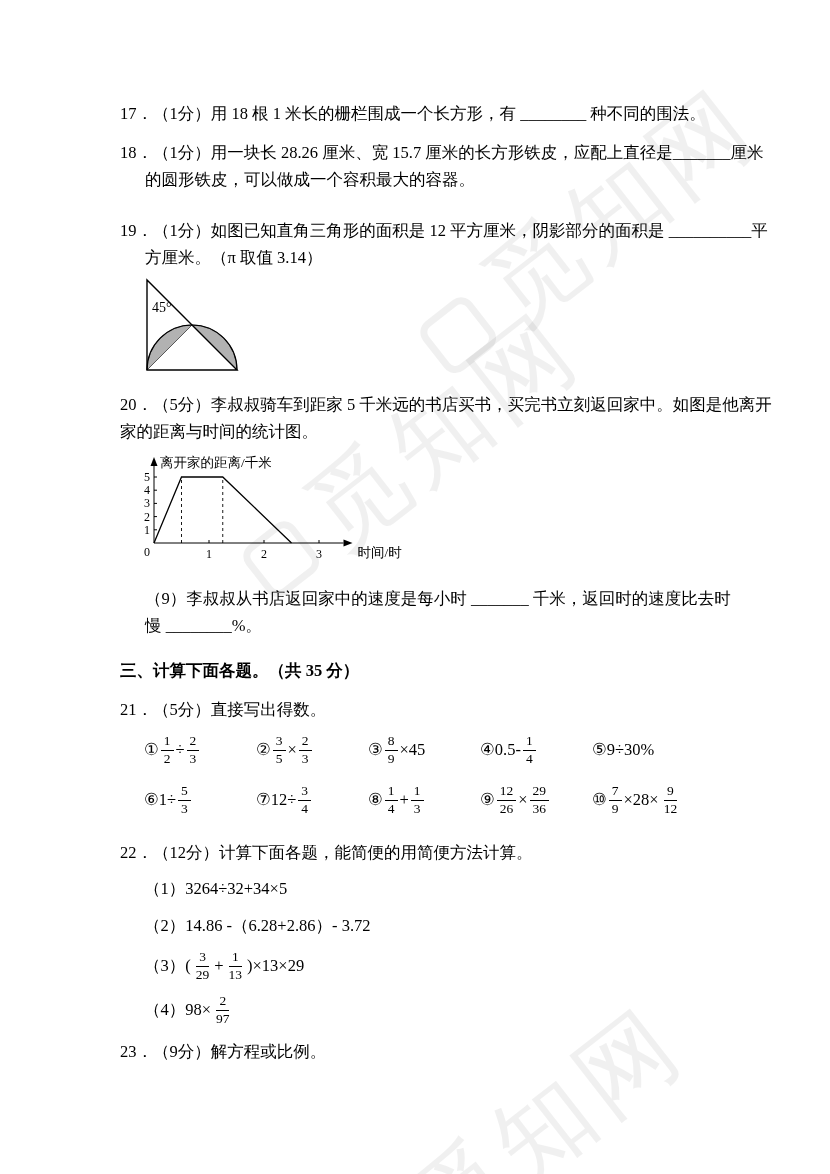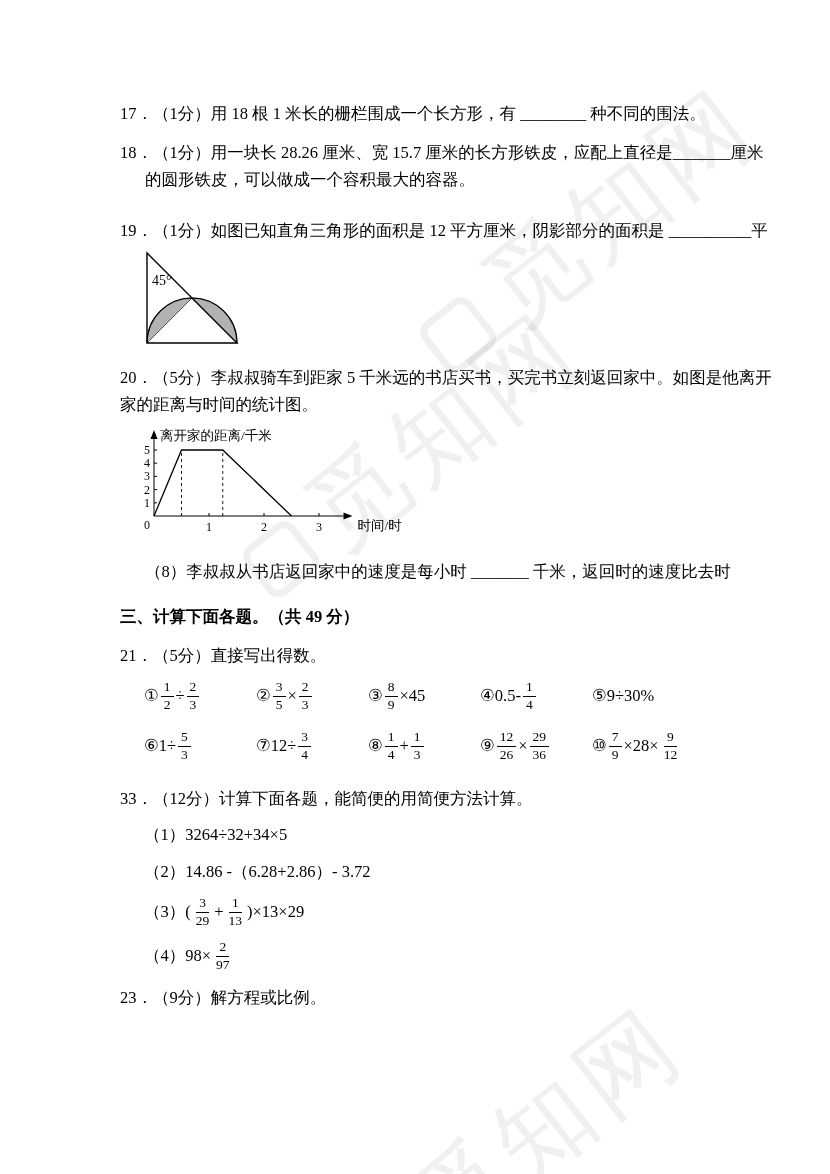--- a/index.html
+++ b/index.html
@@ -76,20 +76,21 @@
       <div class="line">17．（1分）用 18 根 1 米长的栅栏围成一个长方形，有 ________ 种不同的围法。</div>
     </div>
 
     <div class="qblock" id="q18">
       <div class="line">18．（1分）用一块长 28.26 厘米、宽 15.7 厘米的长方形铁皮，应配上直径是_______厘米</div>
       <div class="line ind">的圆形铁皮，可以做成一个容积最大的容器。</div>
     </div>
 
     <div class="qblock" id="q19">
       <div class="line">19．（1分）如图已知直角三角形的面积是 12 平方厘米，阴影部分的面积是 __________平</div>
+      <div class="line ind">方厘米。（π 取值 3.14）</div>
     </div>
 
     <div class="figure">
       <svg width="102" height="100" viewBox="0 0 102 100">
         <path d="M 3 93 A 45 45 0 0 1 48 48 L 3 93 Z" fill="#b2b2b2" stroke="#3a3a3a" stroke-width="0.8"></path>
         <path d="M 48 48 A 45 45 0 0 1 93 93 L 48 48 Z" fill="#b2b2b2" stroke="#3a3a3a" stroke-width="0.8"></path>
         <path d="M 3 93 A 45 45 0 0 1 93 93" fill="none" stroke="#000" stroke-width="1.2"></path>
         <path d="M 3 3 L 3 93 L 93 93 Z" fill="none" stroke="#000" stroke-width="1.4"></path>
         <text x="8" y="35" font-size="14">45°</text>
       </svg>
@@ -126,25 +127,26 @@
           <line x1="84.75" y1="90" x2="84.75" y2="24" stroke="#000" stroke-dasharray="3 3" stroke-width="0.9"></line>
           <polyline points="16,90 43.5,24 84.75,24 153.5,90" fill="none" stroke="#000" stroke-width="1.3"></polyline>
           <text x="22" y="14" font-size="13.5">离开家的距离/千米</text>
           <text x="219.5" y="104" font-size="13.5">时间/时</text>
         </svg></div>
 
     <div class="sub">
     </div>
 
     <div class="sub">
-      <div class="line ind">（8）李叔叔从书店返回家中的速度是每小时 _______ 千米，返回时的速度比去时</div>
+      <div class="line ind">（9）李叔叔从书店返回家中的速度是每小时 _______ 千米，返回时的速度比去时</div>
+      <div class="line ind">慢 ________%。</div>
     </div>
 
     <div class="section-heading">
-      <div class="line heading">三、计算下面各题。（共 49 分）</div>
+      <div class="line heading">三、计算下面各题。（共 35 分）</div>
     </div>
 
     <div id="q21">
       <div class="line">21．（5分）直接写出得数。</div>
       <div class="q21-row">
           <div class="expr-item">
             <span class="tok">①</span>
             <span class="frac">
               <span class="fnum">1</span>
               <span class="fden">2</span>
@@ -238,21 +240,21 @@
             <span class="tok">×28×</span>
             <span class="frac">
               <span class="fnum">9</span>
               <span class="fden">12</span>
             </span>
           </div>
         </div>
     </div>
 
     <div id="q22">
-      <div class="line">33．（12分）计算下面各题，能简便的用简便方法计算。</div>
+      <div class="line">22．（12分）计算下面各题，能简便的用简便方法计算。</div>
       <div class="q22-list">
           <div class="expr-item q22-item">
             <span class="tok">（1）</span>
             <span class="tok">3264÷32+34×5</span>
           </div>
           <div class="expr-item q22-item">
             <span class="tok">（2）</span>
             <span class="tok">14.86 -（6.28+2.86）- 3.72</span>
           </div>
           <div class="expr-item q22-item">

